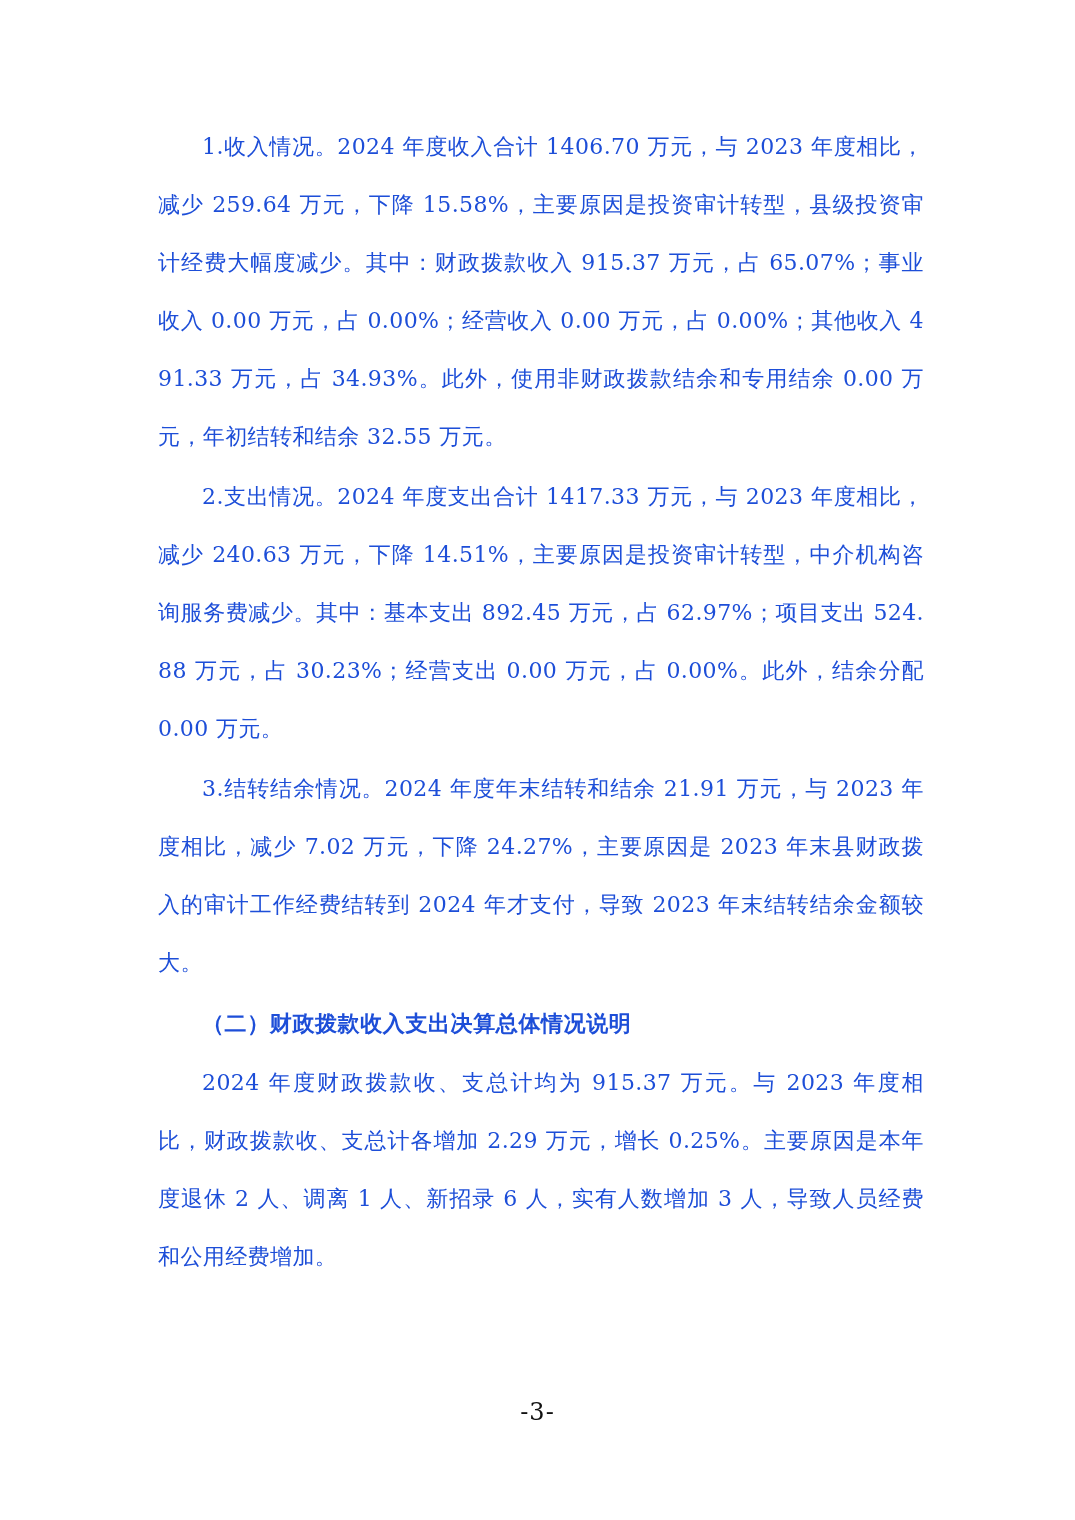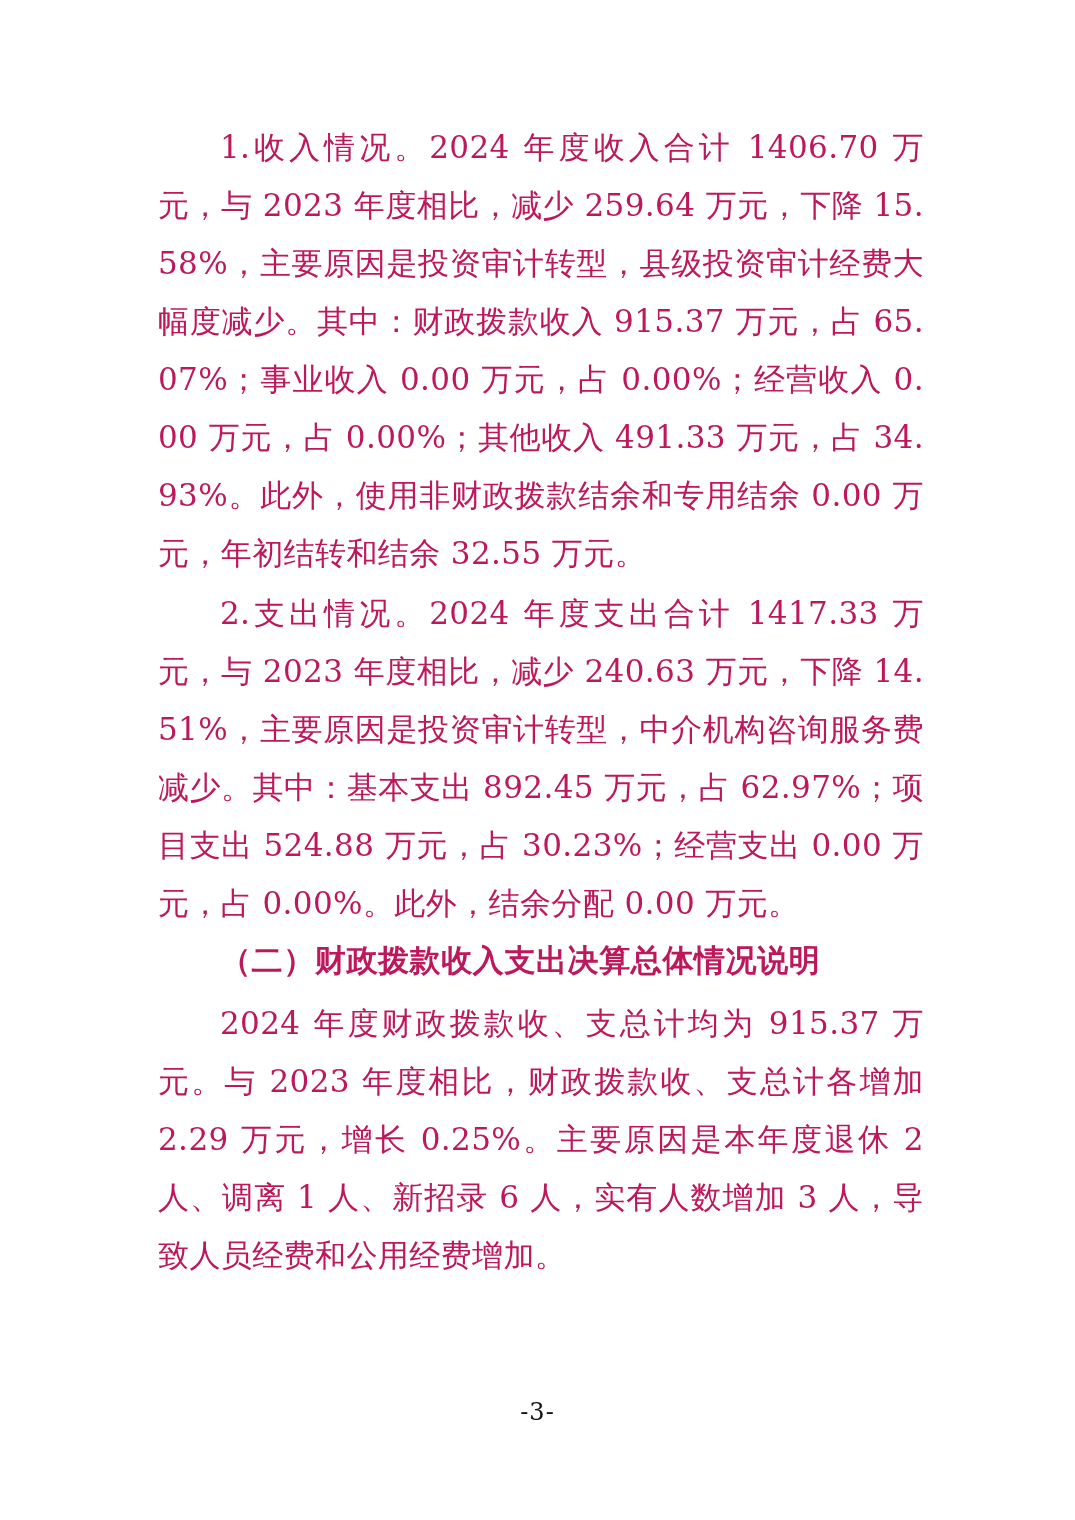--- a/index.html
+++ b/index.html
@@ -17,52 +17,52 @@
   }
   .content {
     position: absolute;
     left: 158px;
     top: 118px;
     width: 766px;
   }
   p {
     margin: 0 0 2px 0;
     font-family: "DejaVu Serif", "Liberation Serif", serif;
-    font-size: 31px;
+    font-size: 22px;
     line-height: 58px;
-    color: #be185d;
+    color: #1d4ed8;
     text-align: justify;
     text-justify: inter-character;
     text-indent: 2em;
     letter-spacing: 0.4px;
     word-break: break-all;
   }
   p.heading {
     font-weight: bold;
     text-align: left;
     letter-spacing: 0.6px;
-    font-family: Liberation Mono, monospace;
   }
   .page-number {
     position: absolute;
     left: 0;
     right: 0;
     top: 1398px;
     text-align: center;
     font-family: "DejaVu Serif", "Liberation Serif", serif;
     font-size: 24px;
     color: #111111;
     letter-spacing: 1px;
   }
 </style>
 </head>
 <body>
 
 <div class="page">
   <div class="content">
     <p>1.收入情况。2024 年度收入合计 1406.70 万元，与 2023 年度相比，减少 259.64 万元，下降 15.58%，主要原因是投资审计转型，县级投资审计经费大幅度减少。其中：财政拨款收入 915.37 万元，占 65.07%；事业收入 0.00 万元，占 0.00%；经营收入 0.00 万元，占 0.00%；其他收入 491.33 万元，占 34.93%。此外，使用非财政拨款结余和专用结余 0.00 万元，年初结转和结余 32.55 万元。</p>
     <p>2.支出情况。2024 年度支出合计 1417.33 万元，与 2023 年度相比，减少 240.63 万元，下降 14.51%，主要原因是投资审计转型，中介机构咨询服务费减少。其中：基本支出 892.45 万元，占 62.97%；项目支出 524.88 万元，占 30.23%；经营支出 0.00 万元，占 0.00%。此外，结余分配 0.00 万元。</p>
+    <p>3.结转结余情况。2024 年度年末结转和结余 21.91 万元，与 2023 年度相比，减少 7.02 万元，下降 24.27%，主要原因是 2023 年末县财政拨入的审计工作经费结转到 2024 年才支付，导致 2023 年末结转结余金额较大。</p>
     <p class="heading">（二）财政拨款收入支出决算总体情况说明</p>
     <p>2024 年度财政拨款收、支总计均为 915.37 万元。与 2023 年度相比，财政拨款收、支总计各增加 2.29 万元，增长 0.25%。主要原因是本年度退休 2 人、调离 1 人、新招录 6 人，实有人数增加 3 人，导致人员经费和公用经费增加。</p>
 
   </div>
   <div class="page-number">-3-</div>
 </div>
 
 </body></html>

